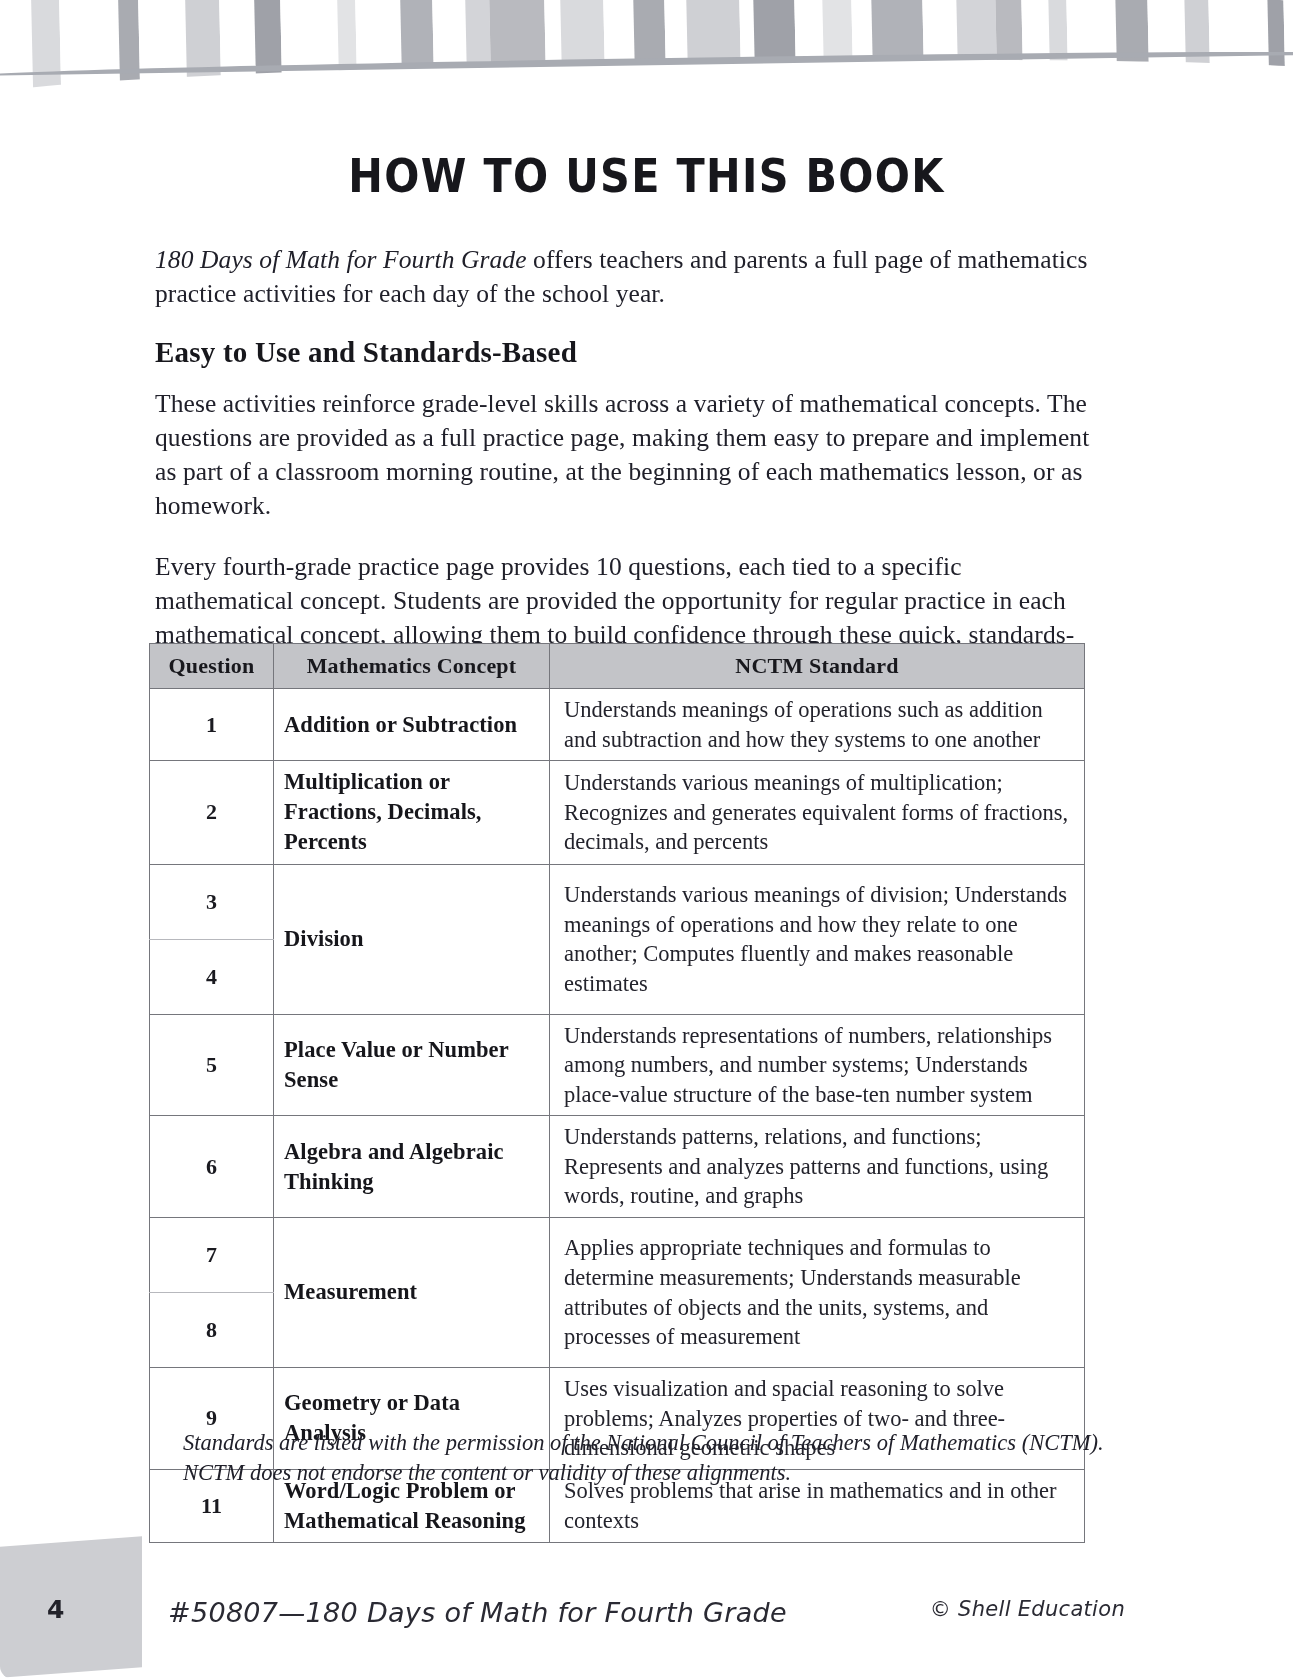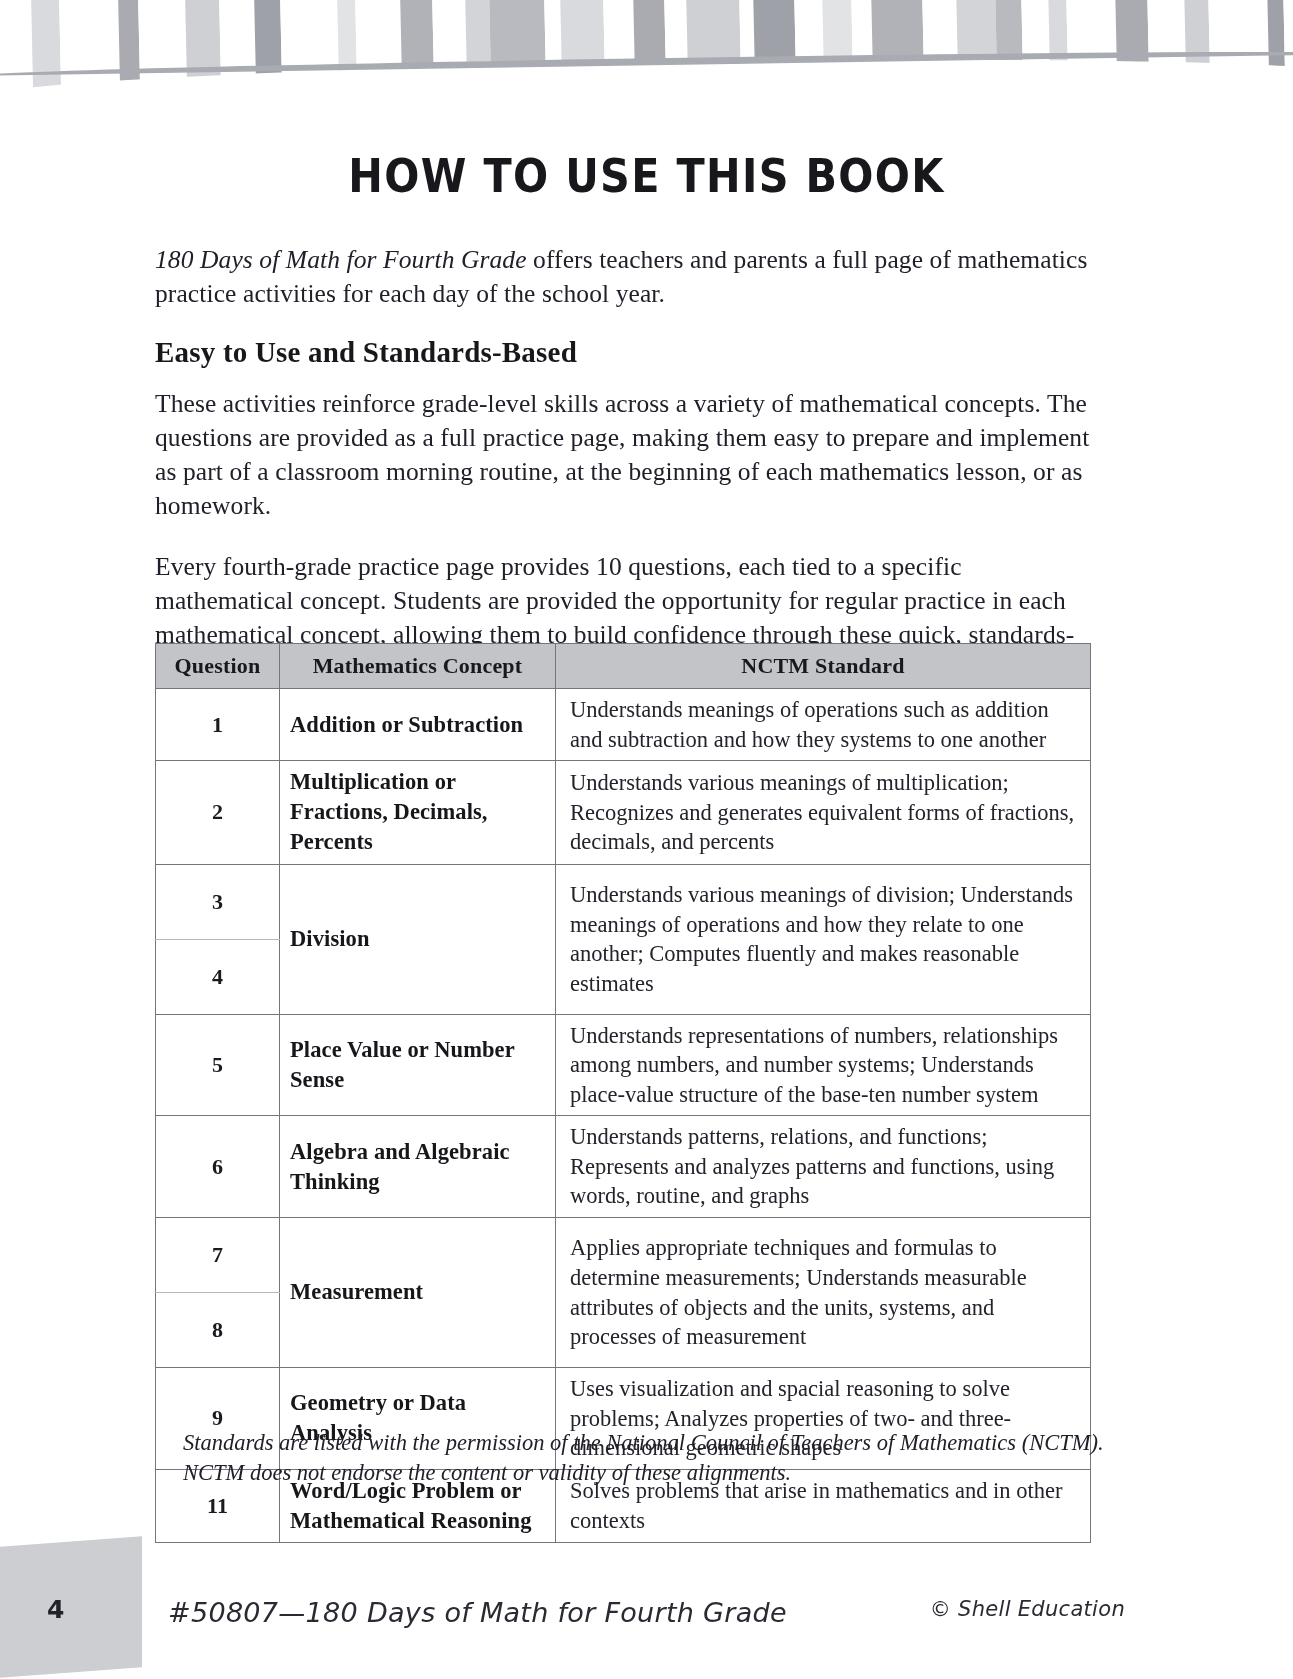--- a/index.html
+++ b/index.html
@@ -8,20 +8,21 @@
     background: #ffffff;
   }
   .page {
     position: relative;
     width: 1293px;
     height: 1679px;
     background: #ffffff;
     overflow: hidden;
     font-family: "Liberation Serif", serif;
     color: #1d1d22;
+    border-radius: 13px;
   }
 
   
   .banner {
     position: absolute;
     left: 0; top: 0;
     width: 1293px;
     height: 96px;
     overflow: hidden;
   }
@@ -94,21 +95,21 @@
     margin: 8px 0 18px 0;
     font-size: 29px;
     font-weight: bold;
     color: #17171c;
     letter-spacing: 0.2px;
   }
 
   
   .concept-table {
     position: absolute;
-    left: 155px;
+    left: 149px;
     top: 643px;
     width: 936px;
     border-collapse: collapse;
     table-layout: fixed;
   }
   .concept-table th,
   .concept-table td {
     border: 1.6px solid #75767c;
     vertical-align: middle;
     padding: 6px 10px;

